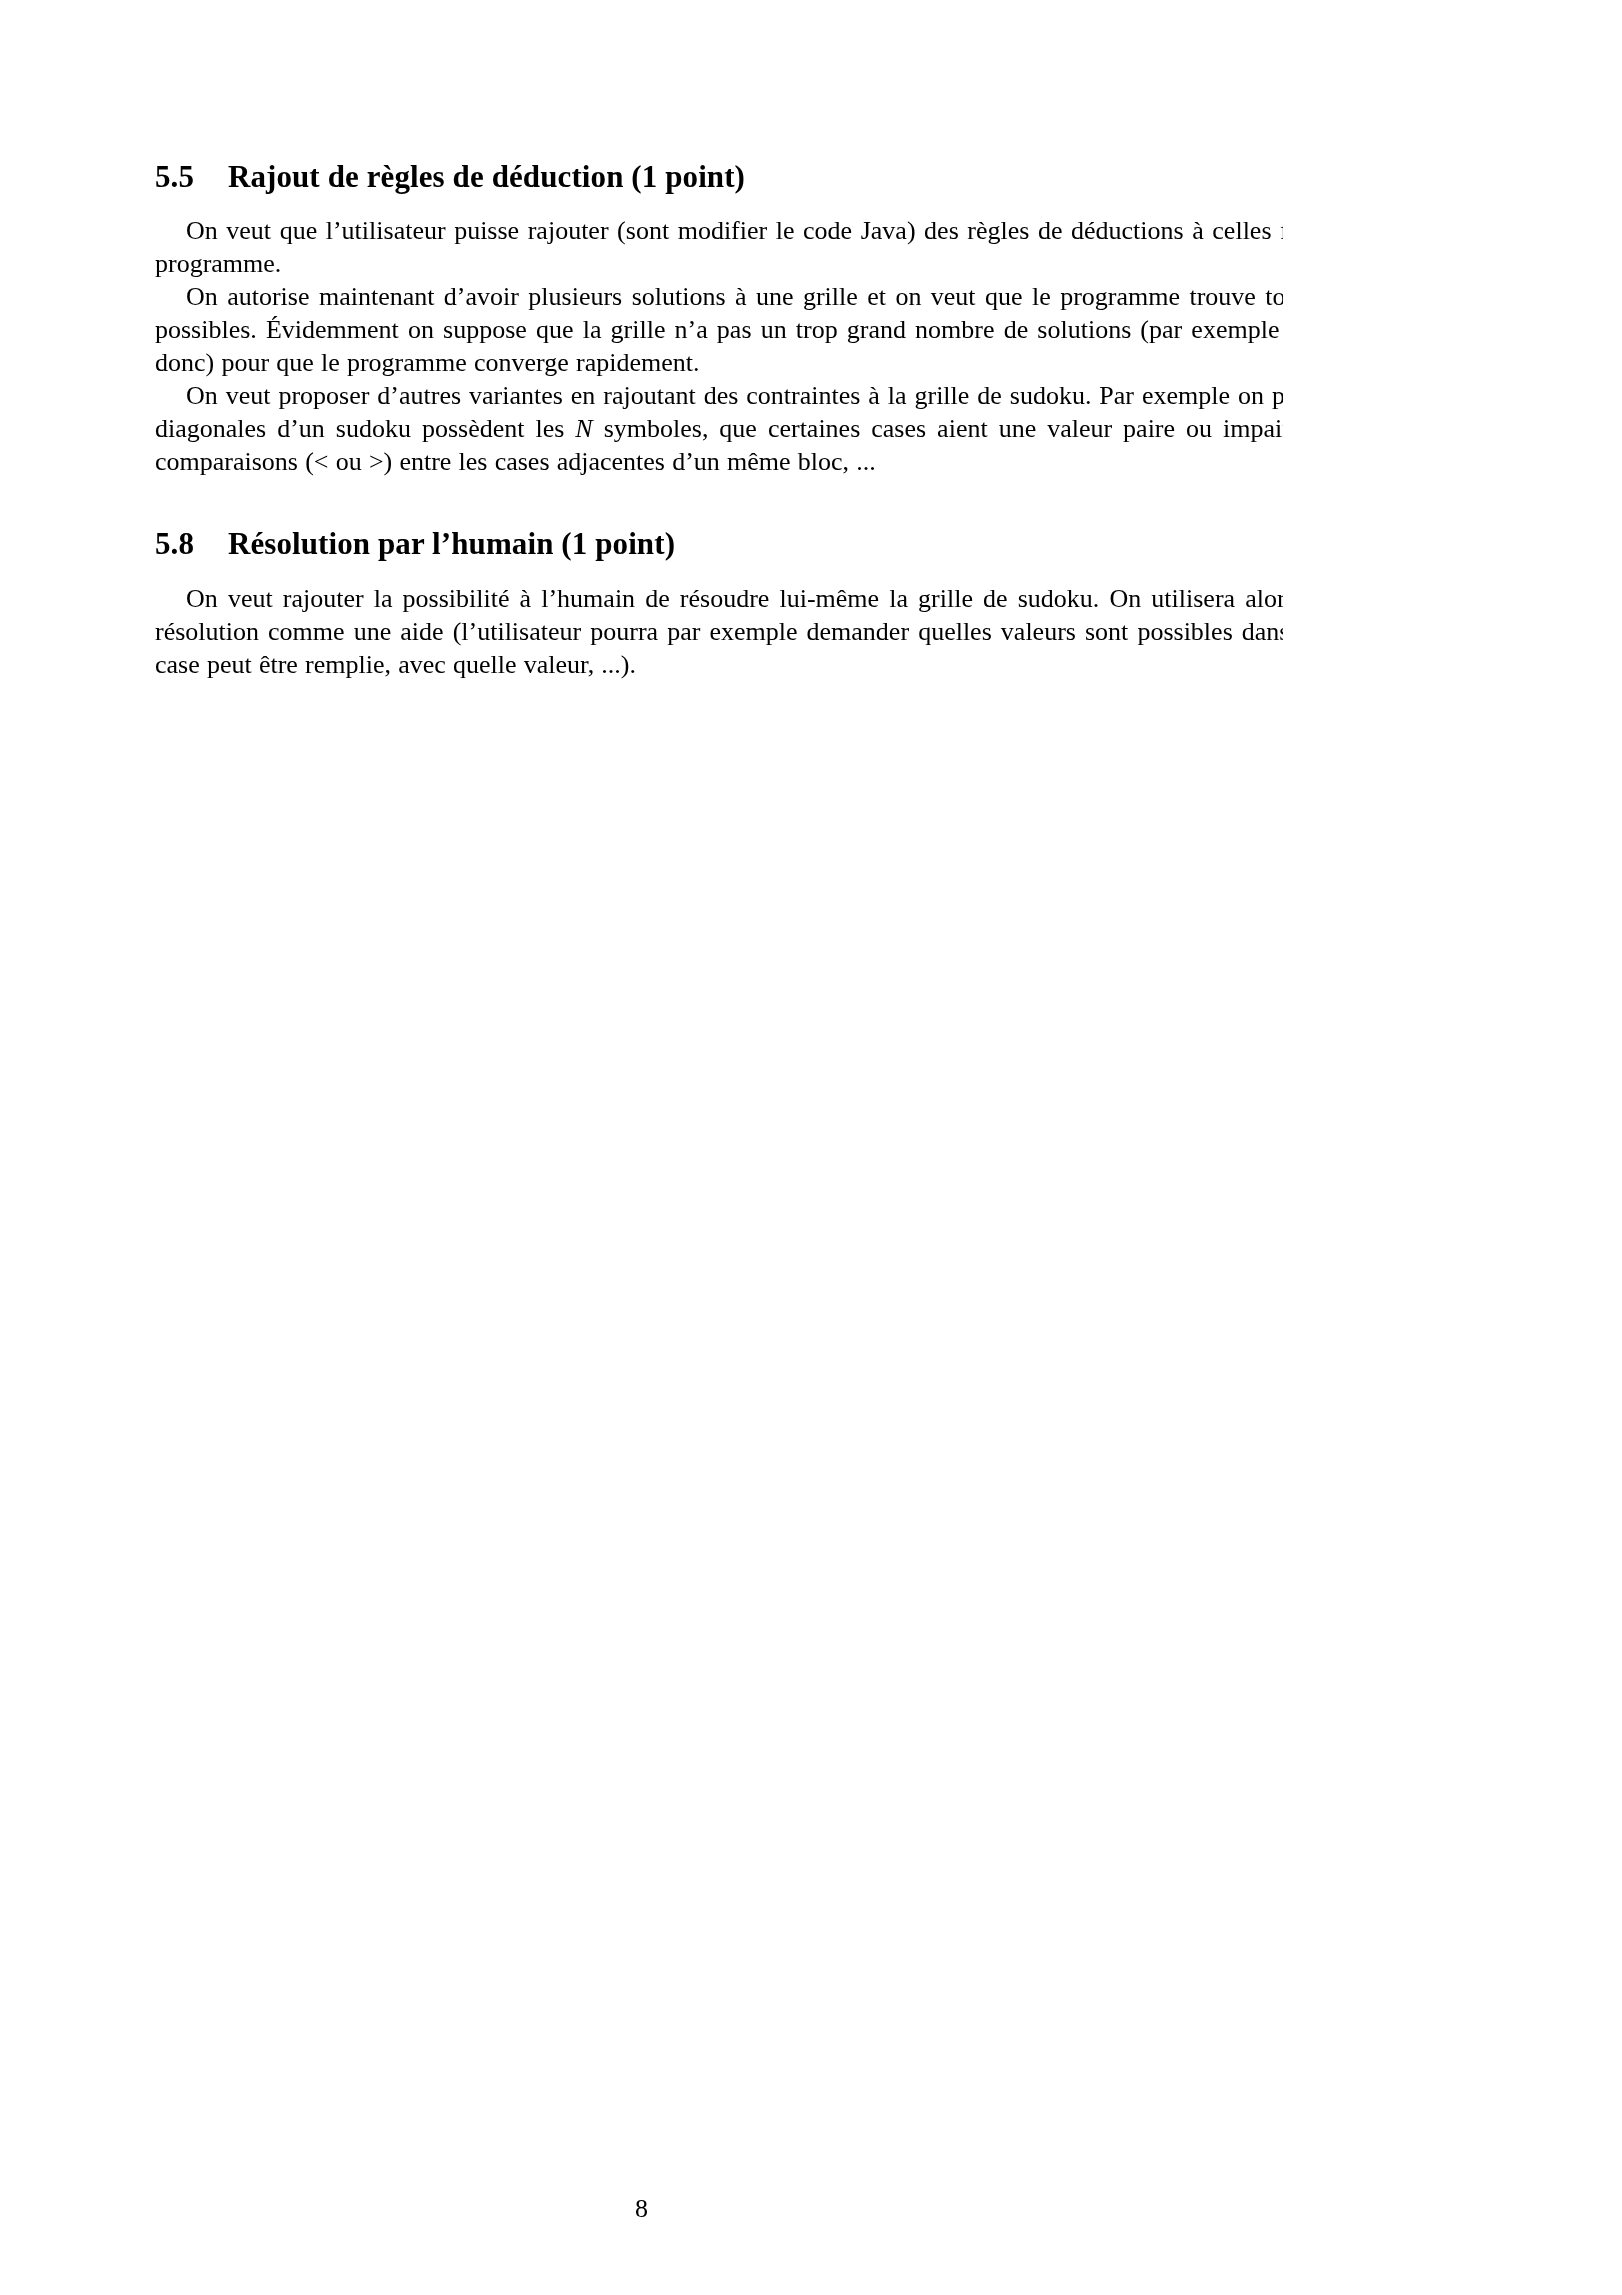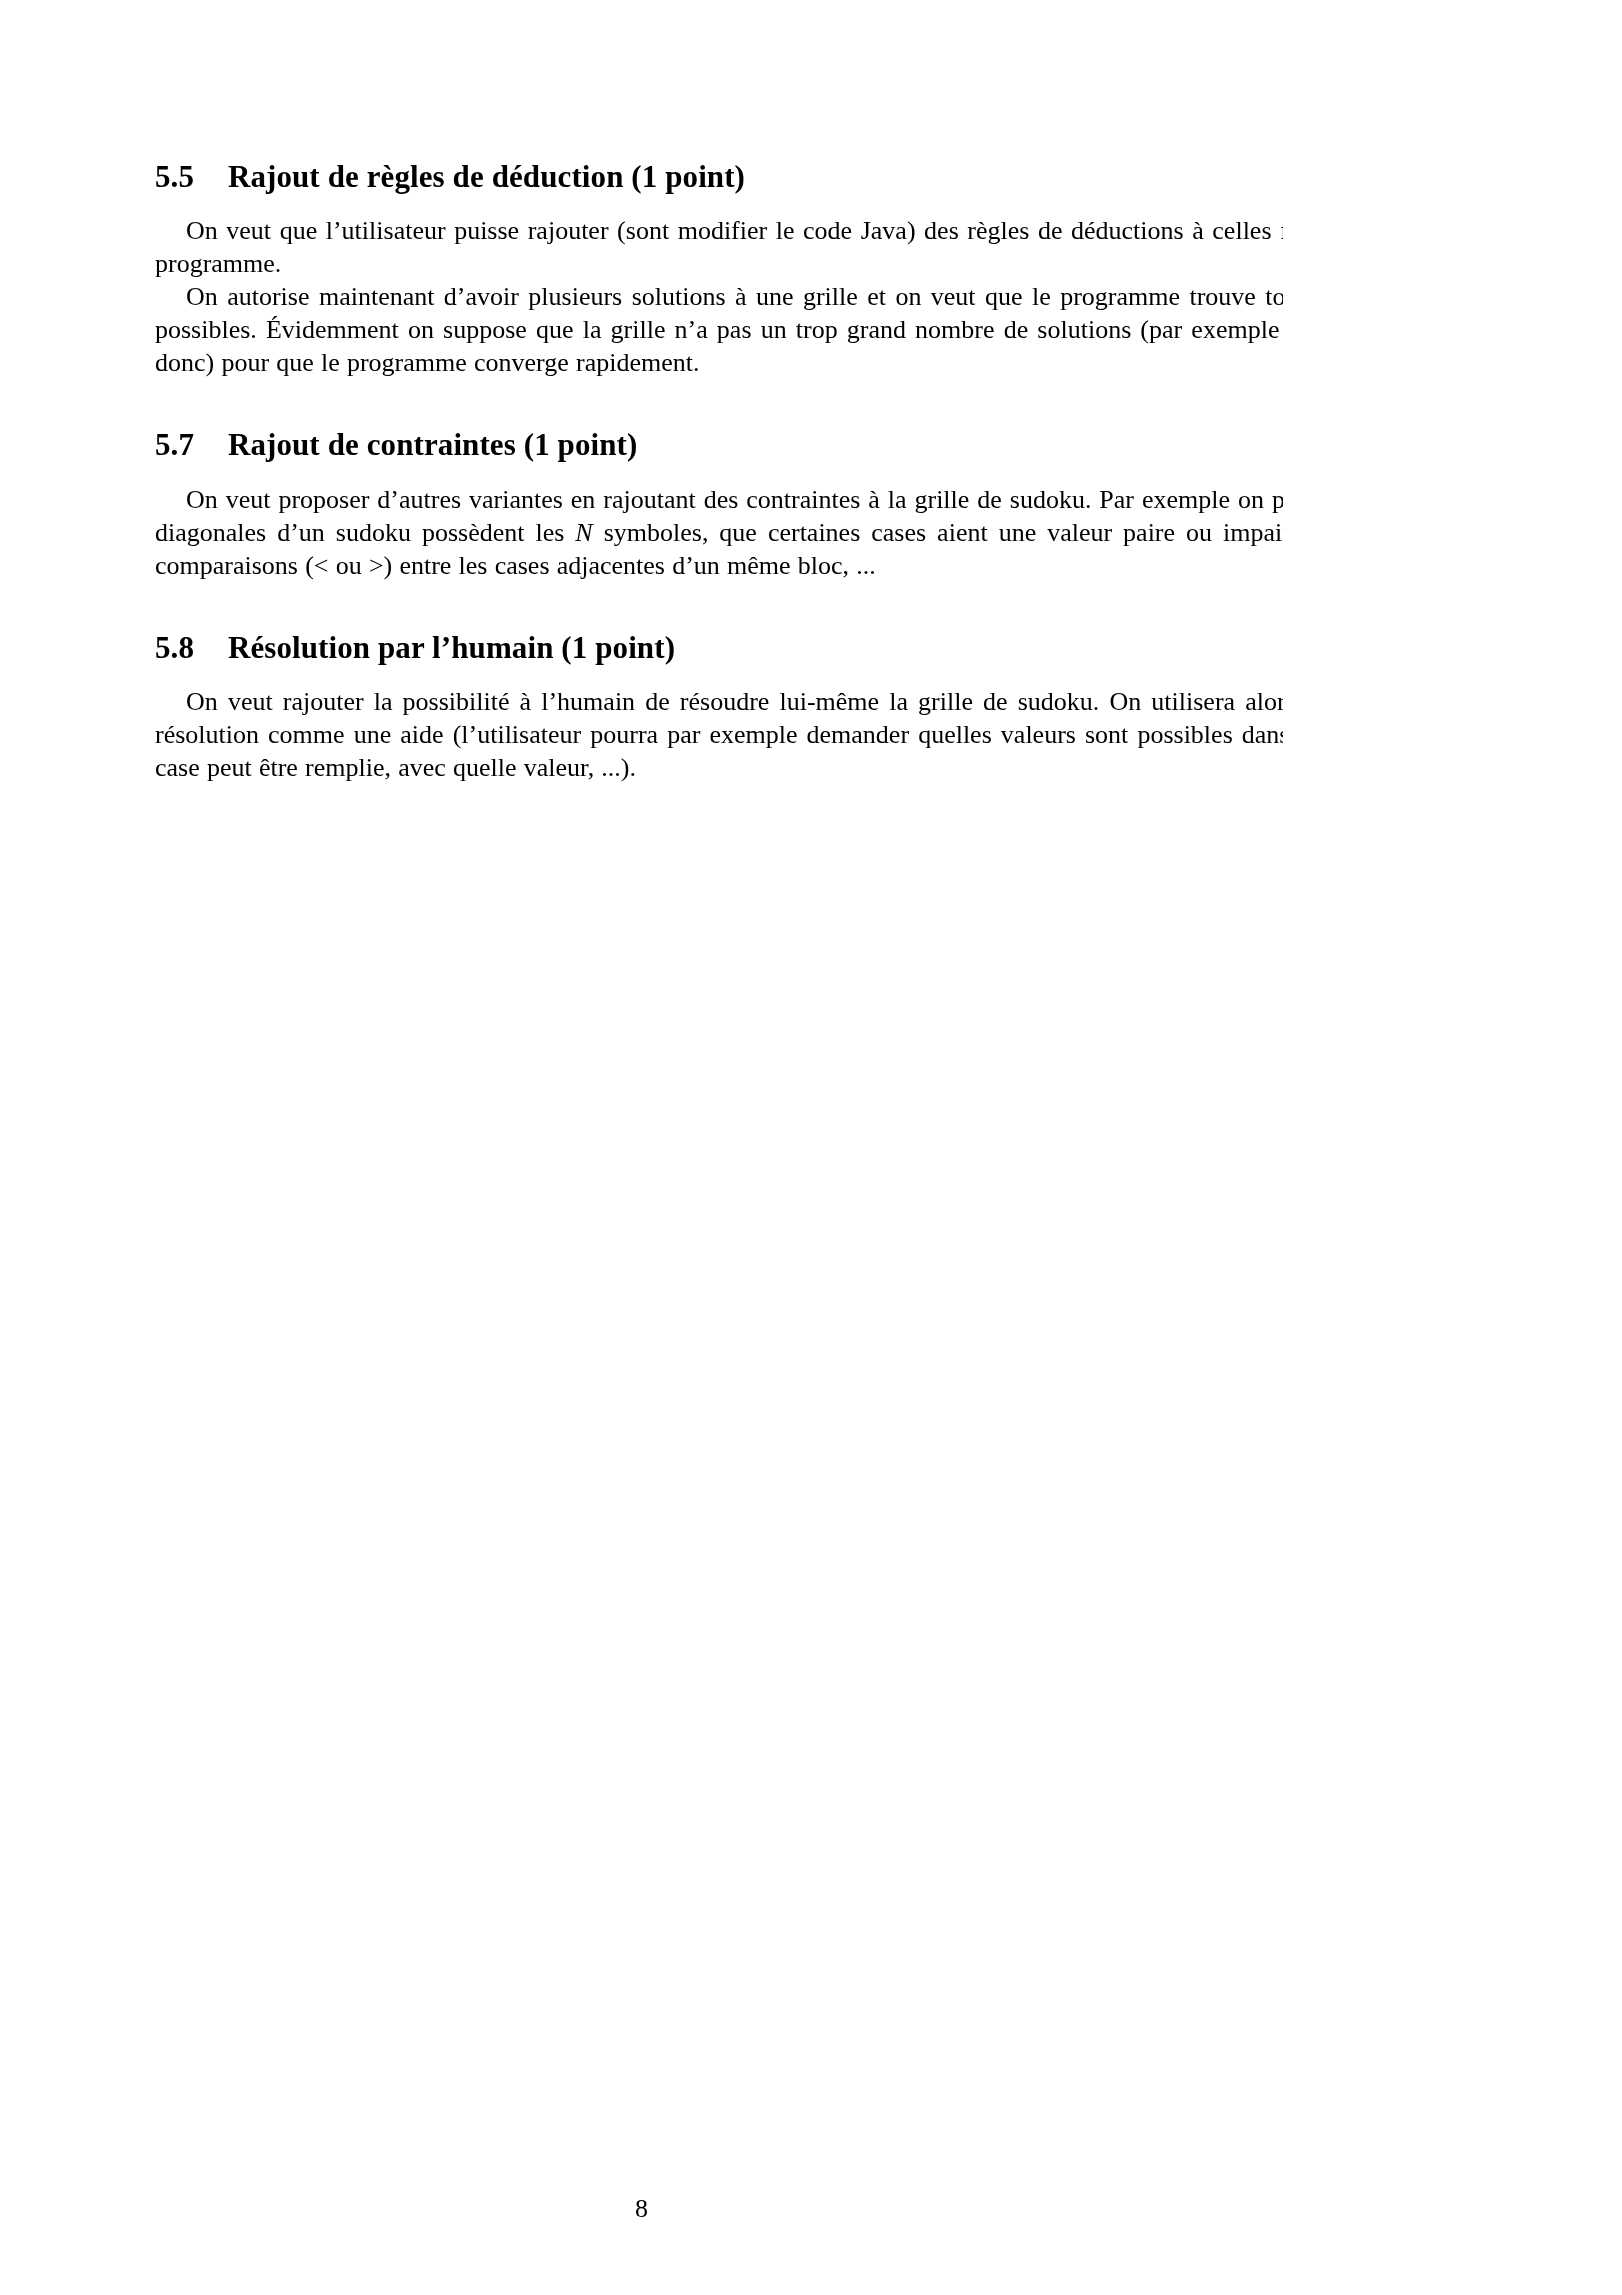--- a/index.html
+++ b/index.html
@@ -72,24 +72,20 @@
         <span class="sec-title">Rajout de règles de déduction (1 point)</span>
       </h2>
       <p class="par">On veut que l’utilisateur puisse rajouter (sont modifier le code Java) des règles de déductions à celles fournies par votre programme.</p>
     </section>
 
     <section class="doc-section">
       <p class="par">On autorise maintenant d’avoir plusieurs solutions à une grille et on veut que le programme trouve toutes les solutions possibles. Évidemment on suppose que la grille n’a pas un trop grand nombre de solutions (par exemple pas la grille vide donc) pour que le programme converge rapidement.</p>
     </section>
 
     <section class="doc-section">
-      <h2 class="sec-heading">
-        <span class="sec-num">5.7</span>
-        <span class="sec-title">Rajout de contraintes (1 point)</span>
-      </h2>
       <p class="par"><span>On veut proposer d’autres variantes en rajoutant des contraintes à la grille de sudoku. Par exemple on peut forcer que les diagonales d’un sudoku possèdent les </span><span class="math-var">N</span><span> symboles, que certaines cases aient une valeur paire ou impaire, ou donner les comparaisons (&lt; ou &gt;) entre les cases adjacentes d’un même bloc, ...</span></p>
     </section>
 
     <section class="doc-section">
       <h2 class="sec-heading">
         <span class="sec-num">5.8</span>
         <span class="sec-title">Résolution par l’humain (1 point)</span>
       </h2>
       <p class="par">On veut rajouter la possibilité à l’humain de résoudre lui-même la grille de sudoku. On utilisera alors l’algorithme de résolution comme une aide (l’utilisateur pourra par exemple demander quelles valeurs sont possibles dans une case, quelle case peut être remplie, avec quelle valeur, ...).</p>
     </section>

